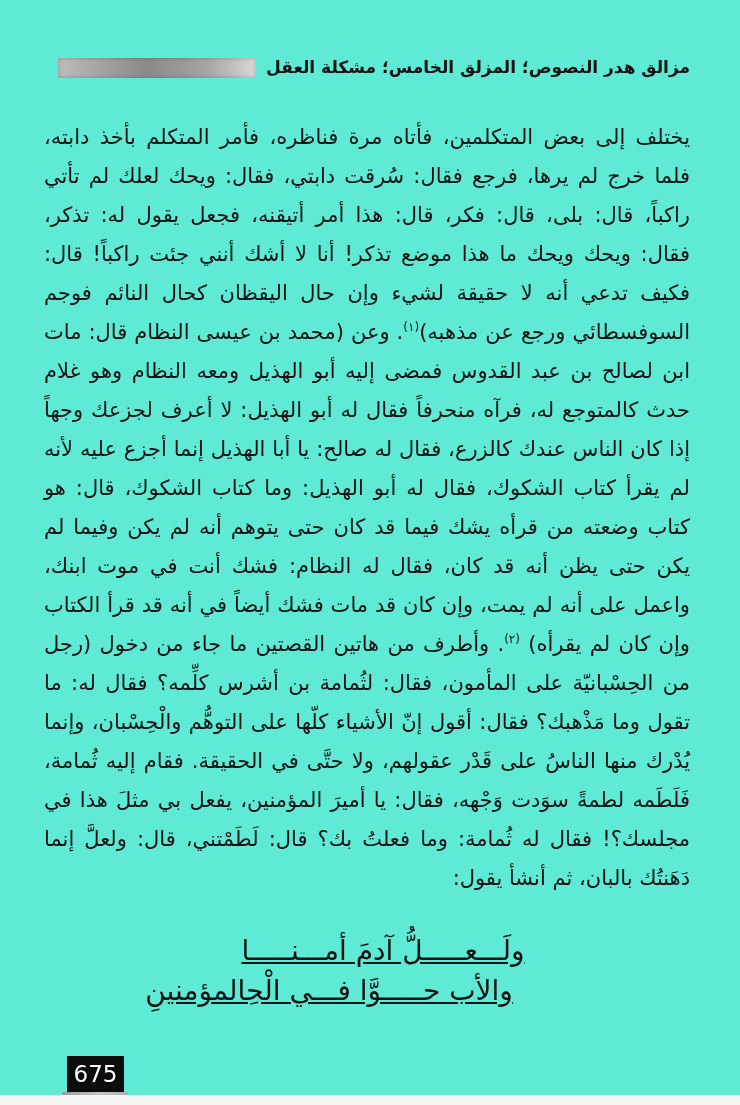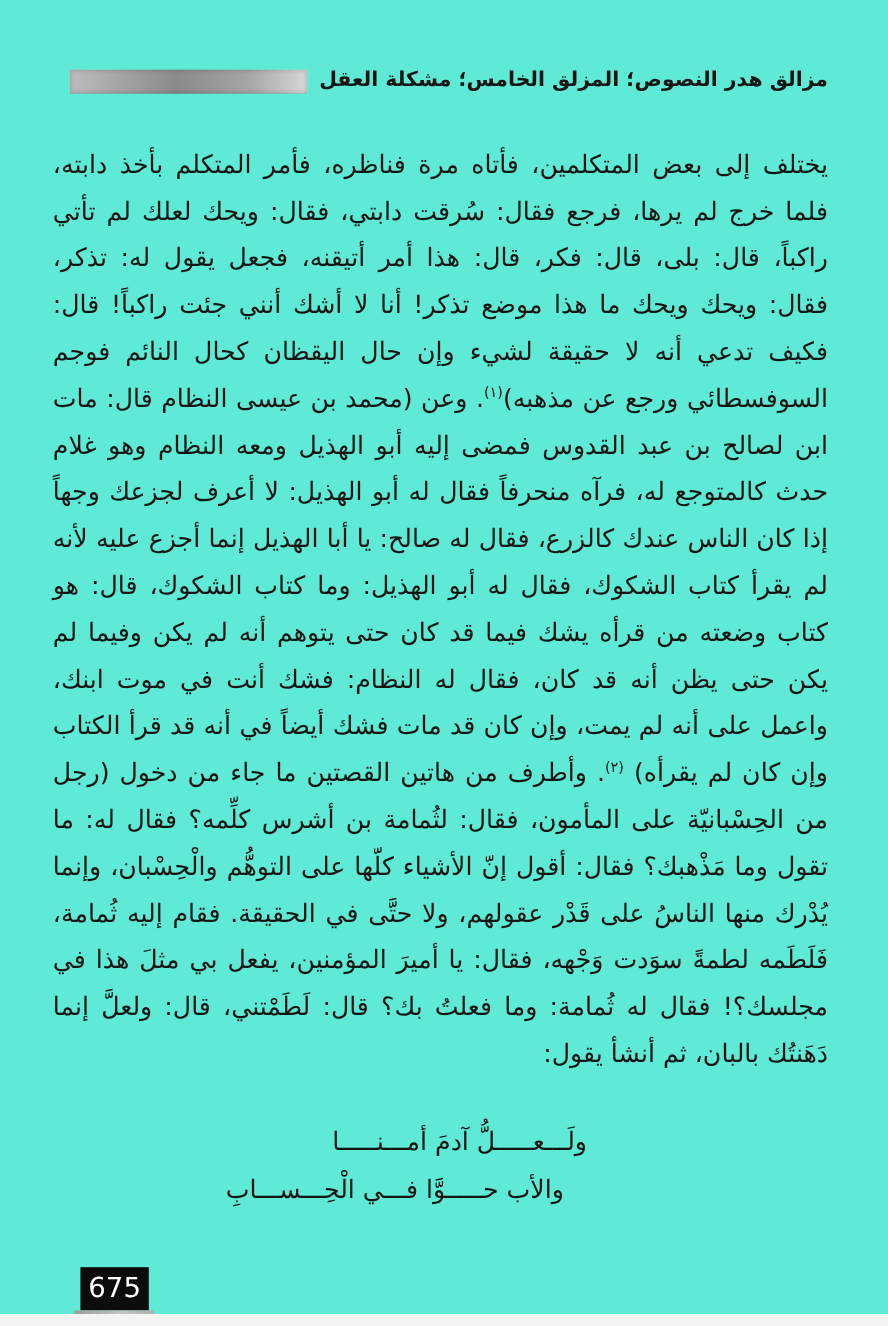--- a/index.html
+++ b/index.html
@@ -53,23 +53,24 @@
     text-align: justify;
   }
   .fn-ref {
     font-size: 12px;
     line-height: 0;
   }
 
   
   .poetry {
     margin-top: 33px;
-    font-size: 21px;
+    font-size: 28px;
     line-height: 40px;
     text-align: center;
+    text-decoration: underline;
   }
   .verse { white-space: nowrap; }
   .verse-1 { position: relative; left: 16px; }
   .verse-2 { position: relative; right: 38px; }
 
   
   .footnotes {
     position: absolute;
     top: 948px; right: 45px; left: 52px;
     font-size: 15px;
@@ -114,21 +115,21 @@
   <header class="page-header">
     <h1 class="header-title">مزالق هدر النصوص؛ المزلق الخامس؛ مشكلة العقل</h1>
     <div class="header-bar"></div>
   </header>
 
   <main class="body-text">
     <p class="paragraph"><span>يختلف إلى بعض المتكلمين، فأتاه مرة فناظره، فأمر المتكلم بأخذ دابته، فلما خرج لم يرها، فرجع فقال: سُرقت دابتي، فقال: ويحك لعلك لم تأتي راكباً، قال: بلى، قال: فكر، قال: هذا أمر أتيقنه، فجعل يقول له: تذكر، فقال: ويحك ويحك ما هذا موضع تذكر! أنا لا أشك أنني جئت راكباً! قال: فكيف تدعي أنه لا حقيقة لشيء وإن حال اليقظان كحال النائم فوجم السوفسطائي ورجع عن مذهبه)</span><sup class="fn-ref">(١)</sup><span>. وعن (محمد بن عيسى النظام قال: مات ابن لصالح بن عبد القدوس فمضى إليه أبو الهذيل ومعه النظام وهو غلام حدث كالمتوجع له، فرآه منحرفاً فقال له أبو الهذيل: لا أعرف لجزعك وجهاً إذا كان الناس عندك كالزرع، فقال له صالح: يا أبا الهذيل إنما أجزع عليه لأنه لم يقرأ كتاب الشكوك، فقال له أبو الهذيل: وما كتاب الشكوك، قال: هو كتاب وضعته من قرأه يشك فيما قد كان حتى يتوهم أنه لم يكن وفيما لم يكن حتى يظن أنه قد كان، فقال له النظام: فشك أنت في موت ابنك، واعمل على أنه لم يمت، وإن كان قد مات فشك أيضاً في أنه قد قرأ الكتاب وإن كان لم يقرأه) </span><sup class="fn-ref">(٢)</sup><span>. وأطرف من هاتين القصتين ما جاء من دخول (رجل من الحِسْبانيّة على المأمون، فقال: لثُمامة بن أشرس كلِّمه؟ فقال له: ما تقول وما مَذْهبك؟ فقال: أقول إنّ الأشياء كلّها على التوهُّم والْحِسْبان، وإنما يُدْرك منها الناسُ على قَدْر عقولهم، ولا حتَّى في الحقيقة. فقام إليه ثُمامة، فَلَطَمه لطمةً سوَدت وَجْهه، فقال: يا أميرَ المؤمنين، يفعل بي مثلَ هذا في مجلسك؟! فقال له ثُمامة: وما فعلتُ بك؟ قال: لَطَمْتني، قال: ولعلَّ إنما دَهَنتُك بالبان، ثم أنشأ يقول:</span></p>
 
     <div class="poetry">
       <div class="verse verse-1">ولَـــعـــــلُّ آدمَ أمـــنـــــا</div>
-      <div class="verse verse-2">والأب حـــــوَّا فـــي الْحِـــســـابِ</div>
+      <div class="verse verse-2">والأب حـــــوَّا فـــي الْحِالمؤمنينِ</div>
     </div>
   </main>
 
 
   <div class="page-number-wrap">
     <div class="page-number-badge">675</div>
     <div class="page-number-strip"></div>
   </div>
 
 </div>

